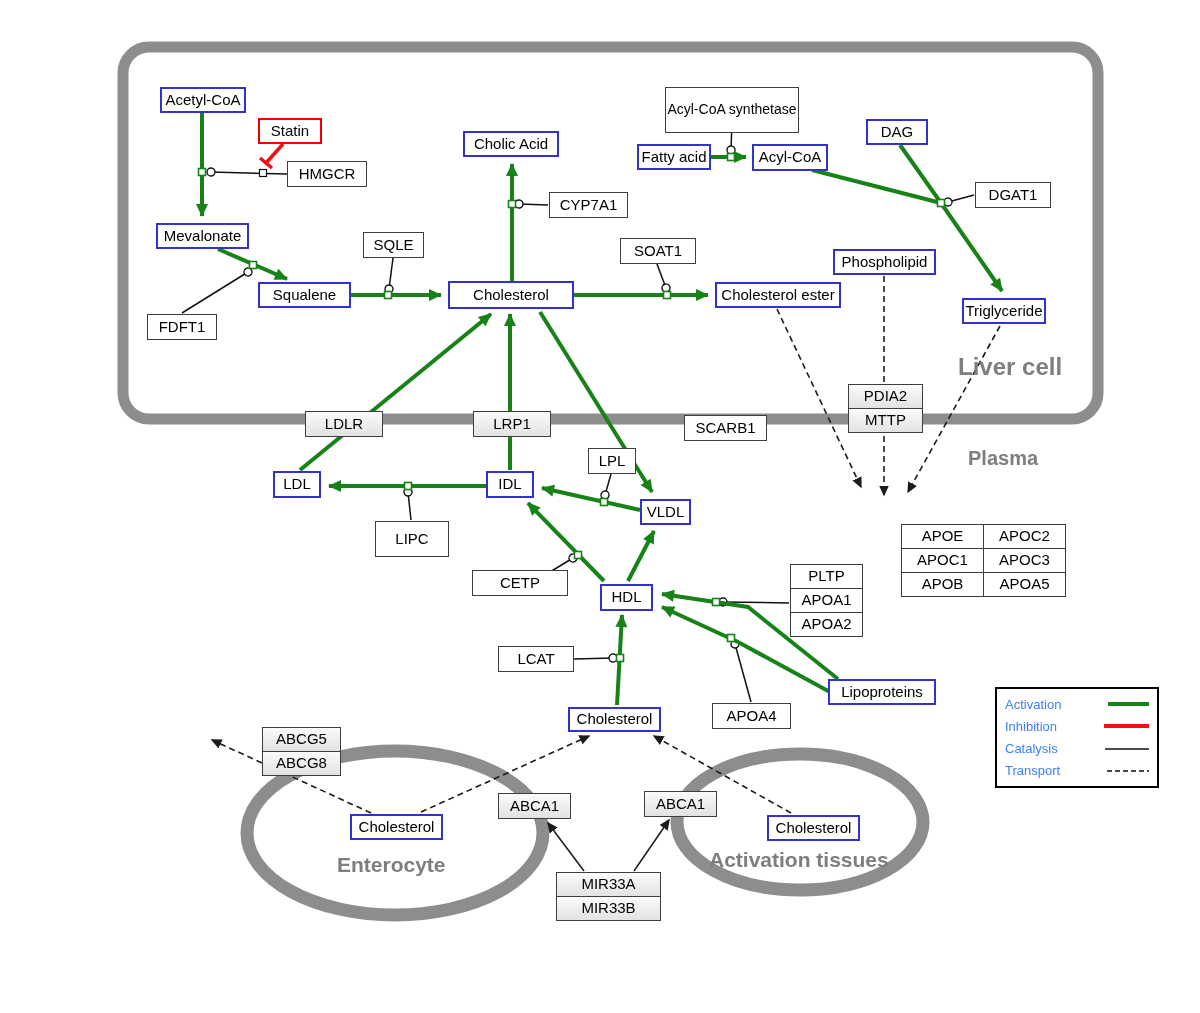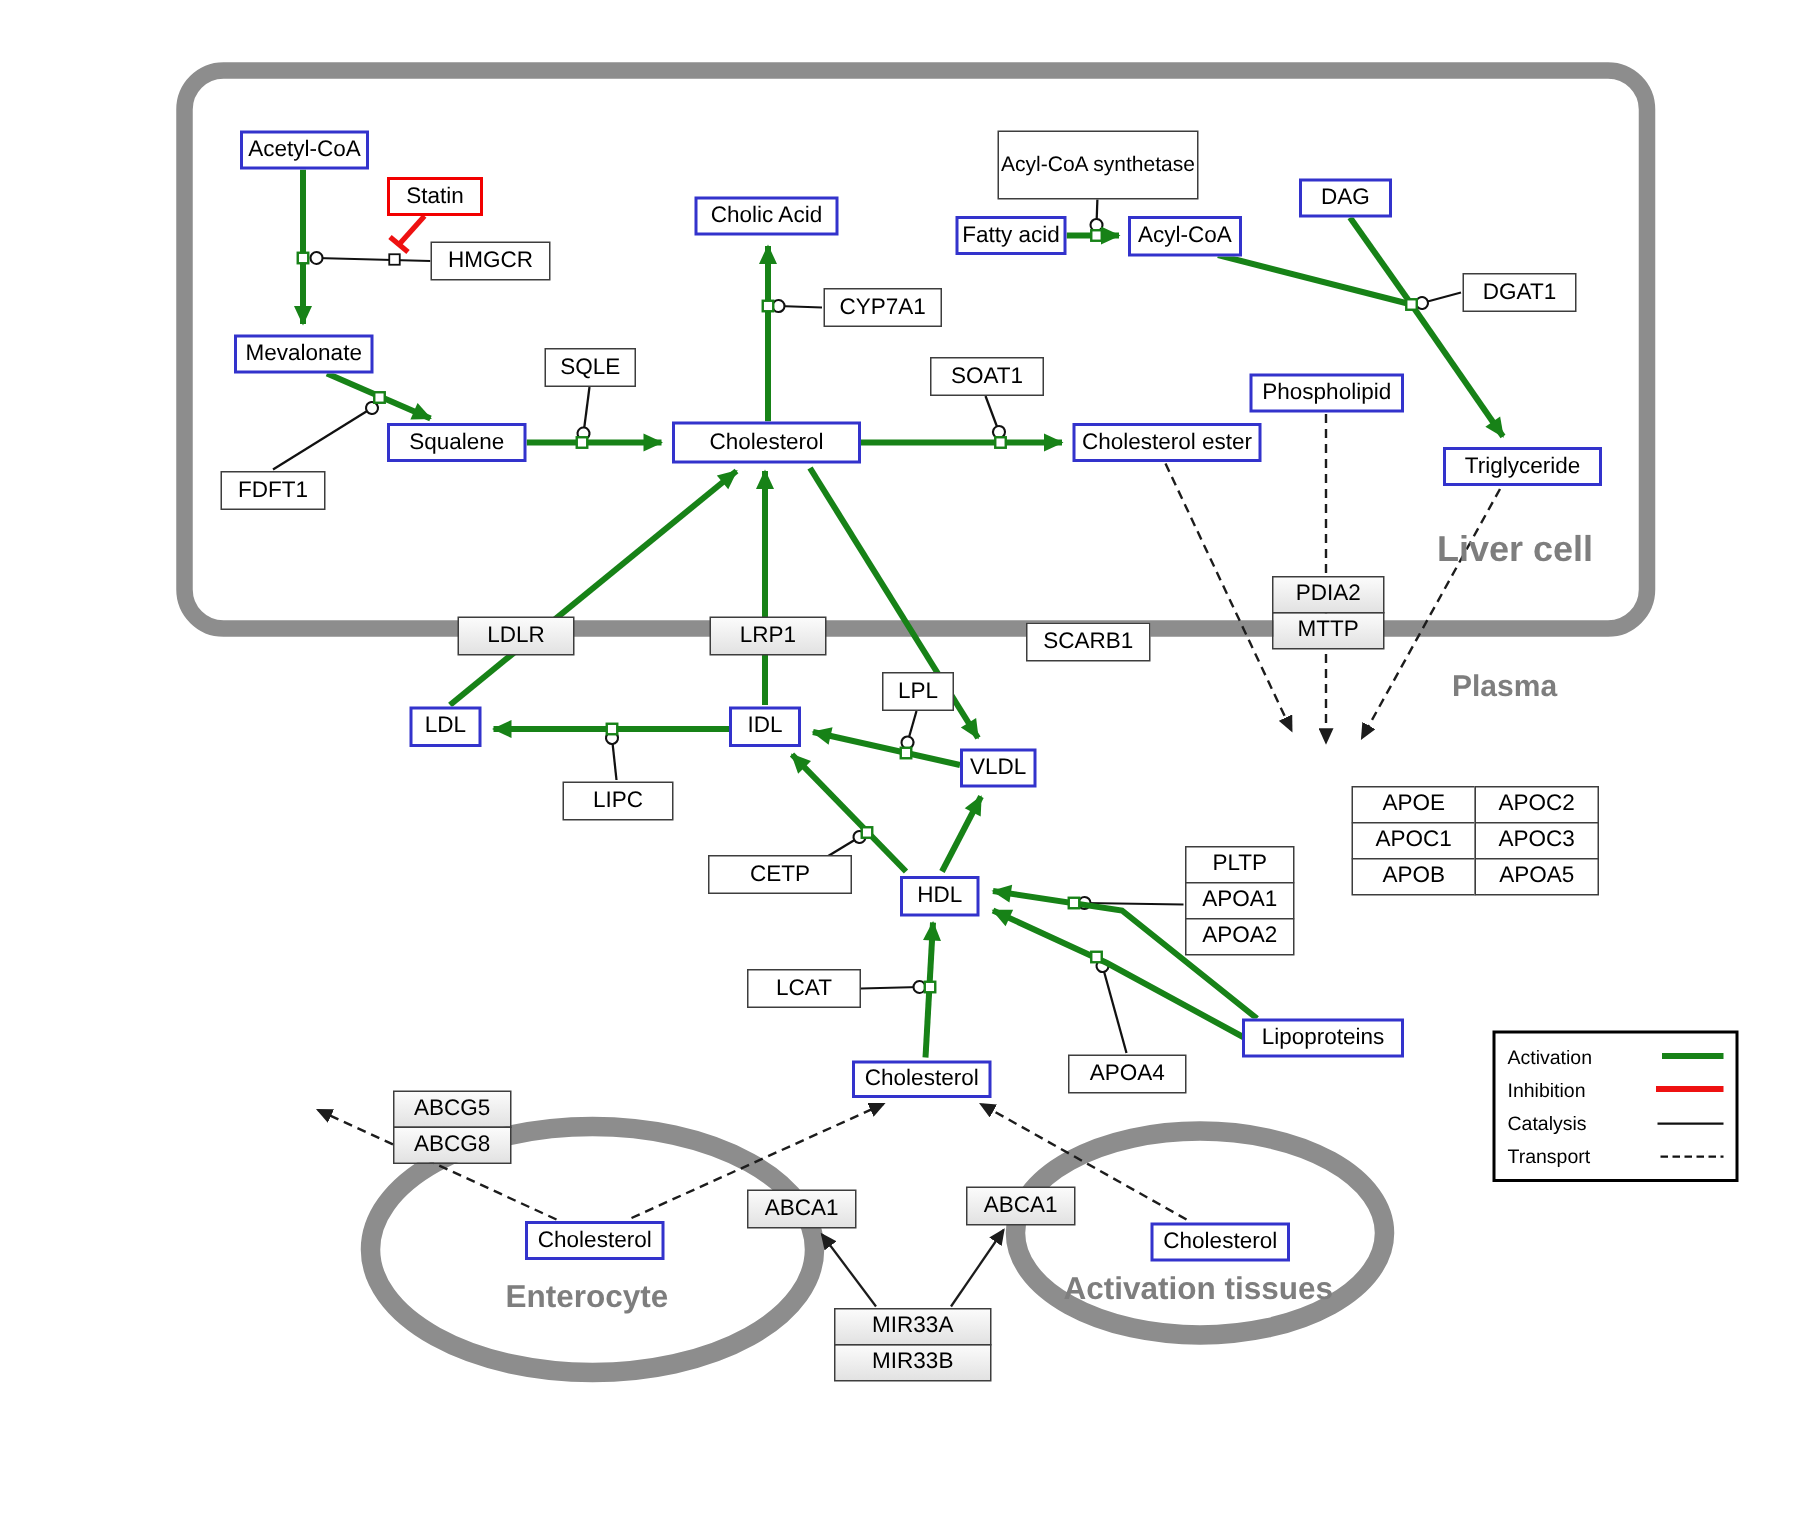--- a/index.html
+++ b/index.html
@@ -11,21 +11,21 @@
         box-sizing:border-box;white-space:nowrap;}
   .met{border:2px solid #3333cc;}
   .drug{border:2.5px solid #f20000;}
   .gene{border:1px solid #3d3d3d;}
   .gene.gray{background:linear-gradient(180deg,#fbfbfb 0%,#e2e2e2 100%);}
   .wrap{white-space:normal;font-size:14px;}
   .cmpt{position:absolute;color:#7e7e7e;font-weight:bold;white-space:nowrap;}
   .legend{position:absolute;left:995px;top:687px;width:164px;height:101px;
           border:2.5px solid #000;background:#fff;box-sizing:border-box;
           display:flex;flex-direction:column;justify-content:space-around;padding:4px 8px;}
-  .legend-row{display:flex;align-items:center;font-size:13px;color:#000000;gap:45px;}
+  .legend-row{display:flex;align-items:center;font-size:13px;color:#3b82f6;gap:45px;}
 </style>
 </head>
 <body>
 
 <div class="stage">
 
   <svg class="layer" width="1200" height="1013">
     <defs>
       <marker id="ag" markerUnits="userSpaceOnUse" markerWidth="16" markerHeight="14" refX="13" refY="7" orient="auto">
         <path d="M1,1 L14,7 L1,13 Z" fill="#178217"></path>
@@ -122,21 +122,21 @@
   <div class="node met" style="left:160px;top:87px;width:86px;height:26px">Acetyl-CoA</div>
   <div class="node met" style="left:156px;top:223px;width:93px;height:26px">Mevalonate</div>
   <div class="node met" style="left:258px;top:282px;width:93px;height:26px">Squalene</div>
   <div class="node met" style="left:463px;top:131px;width:96px;height:26px">Cholic Acid</div>
   <div class="node met" style="left:448px;top:281px;width:126px;height:28px">Cholesterol</div>
   <div class="node met" style="left:715px;top:282px;width:126px;height:26px">Cholesterol ester</div>
   <div class="node met" style="left:637px;top:144px;width:74px;height:26px">Fatty acid</div>
   <div class="node met" style="left:752px;top:144px;width:76px;height:27px">Acyl-CoA</div>
   <div class="node met" style="left:866px;top:119px;width:62px;height:26px">DAG</div>
   <div class="node met" style="left:833px;top:249px;width:103px;height:26px">Phospholipid</div>
-  <div class="node met" style="left:962px;top:298px;width:106px;height:26px">Triglyceride</div>
+  <div class="node met" style="left:962px;top:298px;width:84px;height:26px">Triglyceride</div>
   <div class="node met" style="left:273px;top:471px;width:48px;height:27px">LDL</div>
   <div class="node met" style="left:486px;top:471px;width:48px;height:27px">IDL</div>
   <div class="node met" style="left:640px;top:499px;width:51px;height:26px">VLDL</div>
   <div class="node met" style="left:600px;top:584px;width:53px;height:27px">HDL</div>
   <div class="node met" style="left:568px;top:707px;width:93px;height:25px">Cholesterol</div>
   <div class="node met" style="left:828px;top:679px;width:108px;height:26px">Lipoproteins</div>
   <div class="node met" style="left:350px;top:814px;width:93px;height:26px">Cholesterol</div>
   <div class="node met" style="left:767px;top:815px;width:93px;height:26px">Cholesterol</div>
 
   <div class="node drug" style="left:258px;top:118px;width:64px;height:26px">Statin</div>
@@ -147,21 +147,21 @@
   <div class="node gene" style="left:549px;top:192px;width:79px;height:26px">CYP7A1</div>
   <div class="node gene" style="left:620px;top:238px;width:76px;height:26px">SOAT1</div>
   <div class="node gene wrap" style="left:665px;top:87px;width:134px;height:46px">Acyl-CoA synthetase</div>
   <div class="node gene" style="left:975px;top:182px;width:76px;height:26px">DGAT1</div>
   <div class="node gene gray" style="left:305px;top:411px;width:78px;height:26px">LDLR</div>
   <div class="node gene gray" style="left:473px;top:411px;width:78px;height:26px">LRP1</div>
   <div class="node gene" style="left:684px;top:415px;width:83px;height:26px">SCARB1</div>
   <div class="node gene gray" style="left:848px;top:384px;width:75px;height:25px">PDIA2</div>
   <div class="node gene gray" style="left:848px;top:408px;width:75px;height:25px">MTTP</div>
   <div class="node gene" style="left:588px;top:448px;width:48px;height:26px">LPL</div>
-  <div class="node gene" style="left:375px;top:521px;width:74px;height:26px">LIPC</div>
+  <div class="node gene" style="left:375px;top:521px;width:74px;height:36px">LIPC</div>
   <div class="node gene" style="left:472px;top:570px;width:96px;height:26px">CETP</div>
   <div class="node gene" style="left:498px;top:646px;width:76px;height:26px">LCAT</div>
   <div class="node gene" style="left:790px;top:564px;width:73px;height:25px">PLTP</div>
   <div class="node gene" style="left:790px;top:588px;width:73px;height:25px">APOA1</div>
   <div class="node gene" style="left:790px;top:612px;width:73px;height:25px">APOA2</div>
   <div class="node gene" style="left:712px;top:703px;width:79px;height:26px">APOA4</div>
 
   <div class="node gene" style="left:901px;top:524px;width:83px;height:25px">APOE</div>
   <div class="node gene" style="left:983px;top:524px;width:83px;height:25px">APOC2</div>
   <div class="node gene" style="left:901px;top:548px;width:83px;height:25px">APOC1</div>

